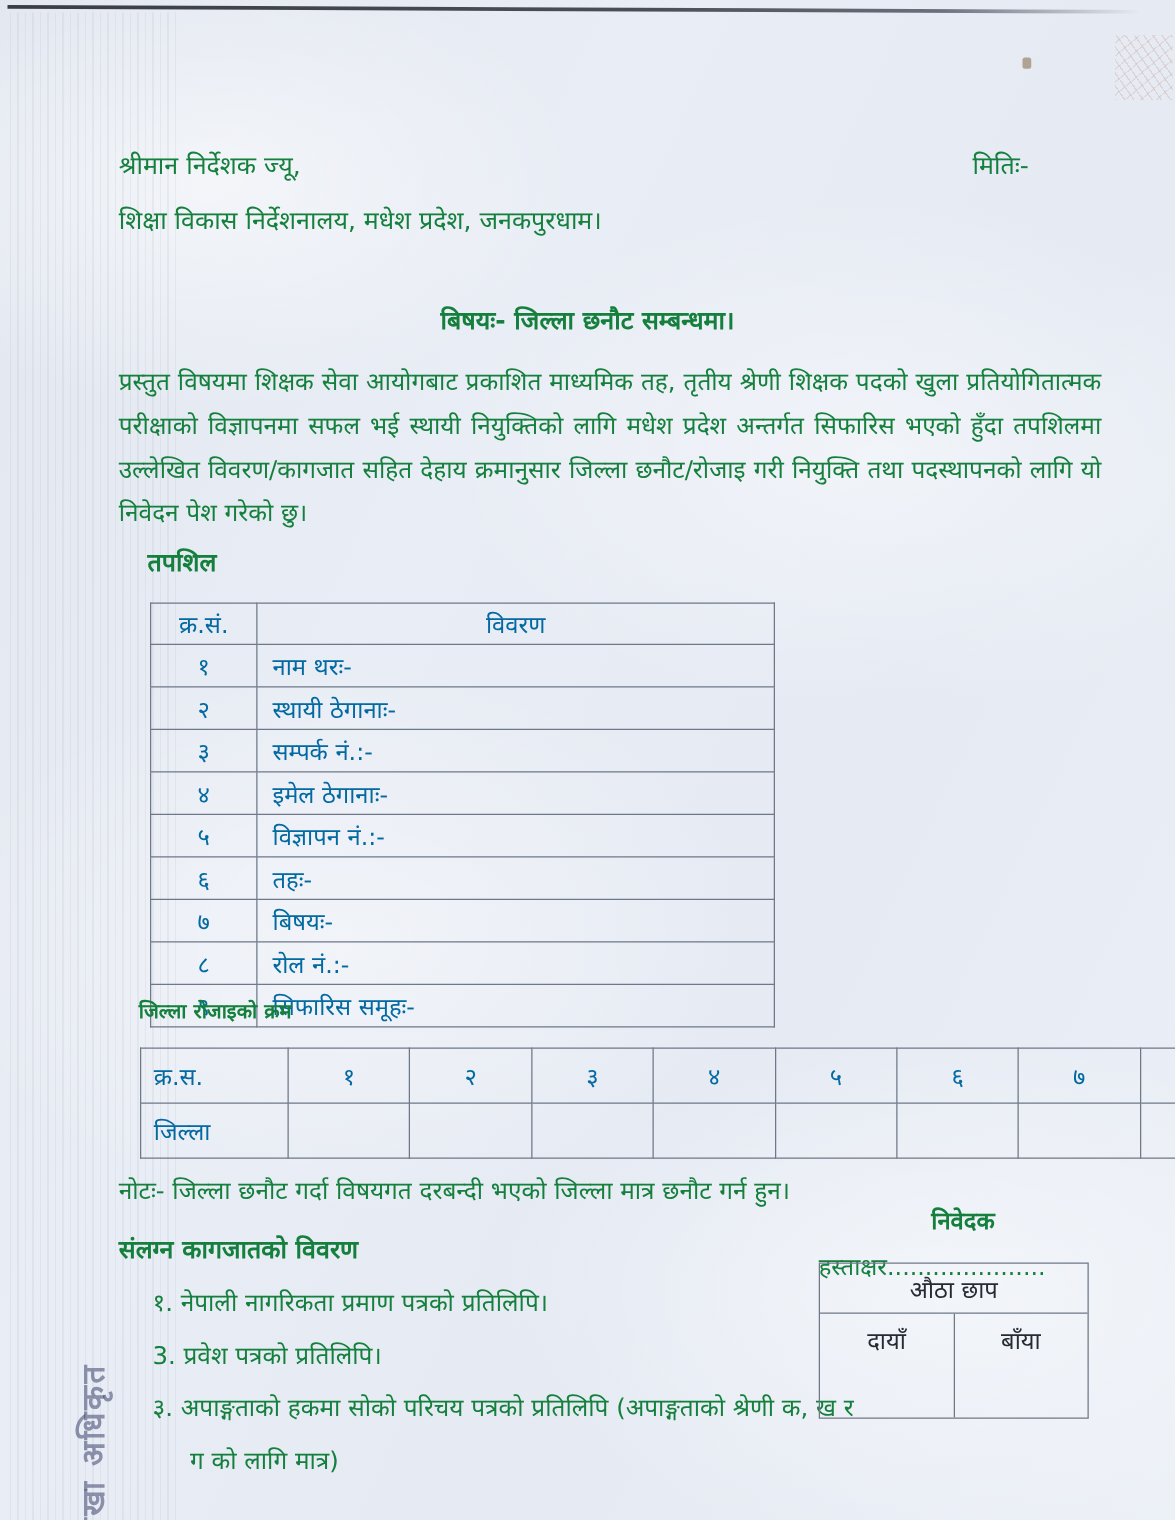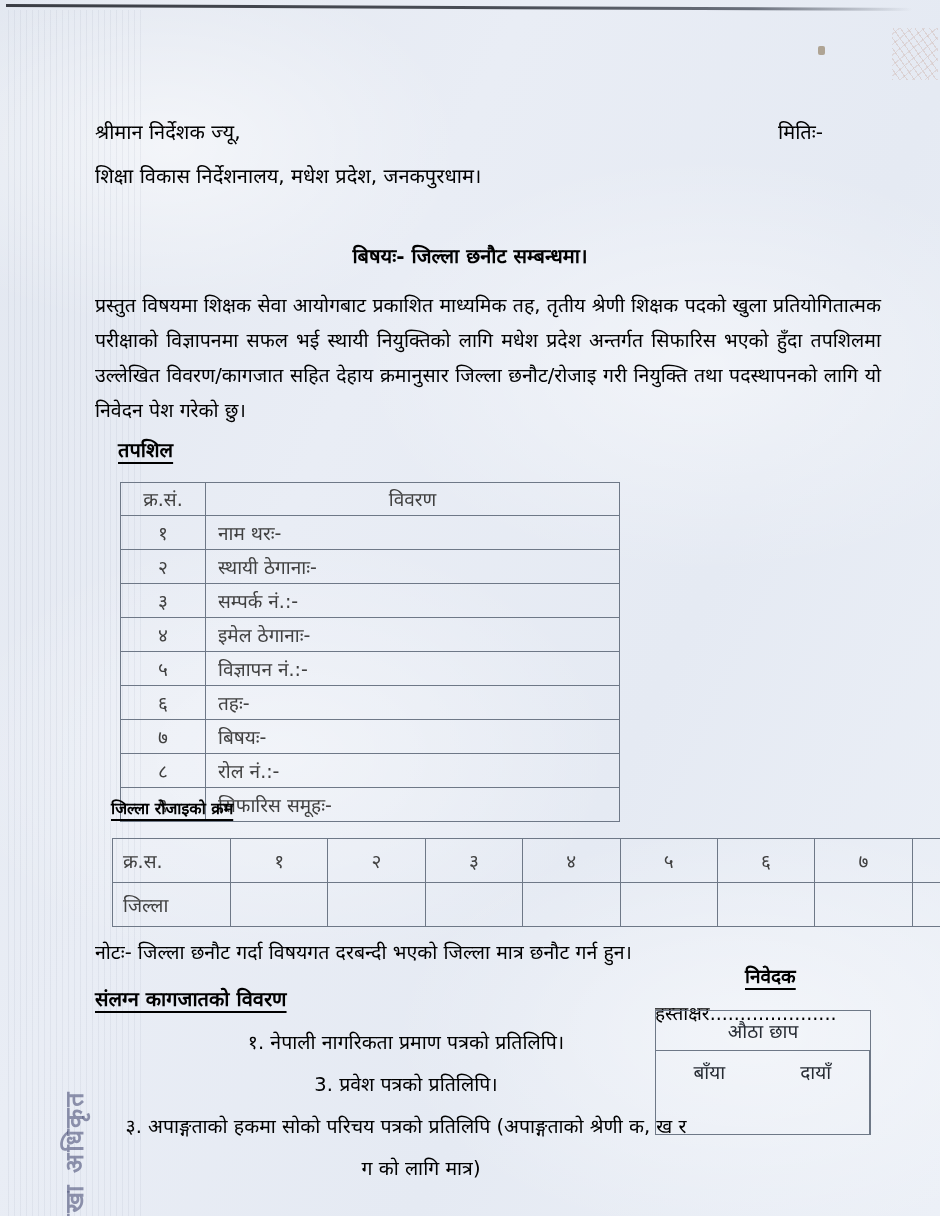--- a/index.html
+++ b/index.html
@@ -28,52 +28,52 @@
     transform:rotate(.25deg);transform-origin:left center;
   }
   .scan-scribble{
     position:absolute;right:2px;top:28px;width:46px;height:52px;opacity:.35;
     background:
       repeating-linear-gradient(55deg, rgba(176,106,74,.5) 0 1px, transparent 1px 6px),
       repeating-linear-gradient(-40deg, rgba(176,106,74,.4) 0 1px, transparent 1px 8px);
   }
   .speck{position:absolute;left:818px;top:46px;width:7px;height:9px;background:rgba(130,105,70,.55);border-radius:2px;}
 
-  .np{color:#000000;}
+  .np{color:#15803d;}
   .abs{position:absolute;}
   .b{font-weight:bold;}
-  .u{text-decoration:underline;text-underline-offset:5px;text-decoration-thickness:1.5px;}
+  .u{text-underline-offset:5px;text-decoration-thickness:1.5px;}
 
   .salutation{left:95px;top:118px;font-size:20px;}
   .date{left:778px;top:118px;font-size:20px;}
   .address{left:95px;top:162px;font-size:20px;}
   .subject{left:0;top:242px;width:940px;text-align:center;font-size:20px;}
   .bodytext{left:95px;top:288px;width:786px;font-size:19.5px;line-height:35px;text-align:justify;}
 
   .h-tapasil{left:118px;top:436px;font-size:20px;}
   .h-district{left:95px;top:797px;font-size:16px;margin-left:16px;}
   .h-attach{left:95px;top:985px;font-size:20px;}
   .h-applicant{left:745px;top:963px;font-size:19px;}
   .signature{left:655px;top:1000px;font-size:19px;}
 
   table{border-collapse:collapse;table-layout:fixed;}
-  td,th{border:1.4px solid #6e7887;color:#404040;font-weight:normal;}
+  td,th{border:1.4px solid #6e7887;color:#0369a1;font-weight:normal;}
   .t1{left:120px;top:482px;width:500px;}
   .t1 th{height:30px;font-size:19px;text-align:center;}
   .t1 td{height:31px;font-size:19px;}
   .t1 .num{text-align:center;}
   .t1 .lbl{padding-left:12px;text-align:left;}
   .t2{left:112px;top:838px;width:898px;}
   .t2 td{height:41px;font-size:19px;text-align:center;}
   .t2 .rowlbl{text-align:left;padding-left:10px;}
 
   .note{left:95px;top:938px;font-size:19.5px;}
 
   .attach-list{left:122px;top:1022px;width:568px;font-size:19.5px;line-height:42px;}
-  .attach-list .item{text-indent:-30px;padding-left:30px;text-align:center;}
+  .attach-list .item{text-indent:-30px;padding-left:30px;}
 
   .thumb-box{left:655px;top:1010px;width:214px;border:1.6px solid #6e7887;}
   .thumb-title{height:39px;border-bottom:1.6px solid #6e7887;display:flex;align-items:center;justify-content:center;font-size:19px;color:#262b33;}
   .thumb-cols{display:flex;height:83px;}
   .thumb-cell{flex:1;font-size:19px;color:#262b33;text-align:center;padding-top:8px;}
   .thumb-cell.first{border-right:1.6px solid #6e7887;}
 
   .stamp{
     left:58px;top:1078px;height:160px;
     writing-mode:vertical-rl;transform:rotate(180deg);
@@ -195,18 +195,18 @@
 <div class="abs np b u h-attach">संलग्न कागजातको विवरण</div>
 <div class="abs np attach-list">
   <div class="item">१. नेपाली नागरिकता प्रमाण पत्रको प्रतिलिपि।</div>
   <div class="item">3. प्रवेश पत्रको प्रतिलिपि।</div>
   <div class="item">३. अपाङ्गताको हकमा सोको परिचय पत्रको प्रतिलिपि (अपाङ्गताको श्रेणी क, ख र ग को लागि मात्र)</div>
 </div>
 
 <div class="abs thumb-box">
   <div class="thumb-title">औठा छाप</div>
   <div class="thumb-cols">
+    <div class="thumb-cell first">दायाँ</div>
     <div class="thumb-cell">बाँया</div>
-    <div class="thumb-cell first">दायाँ</div>
   </div>
 </div>
 
 <div class="abs stamp">शाखा अधिकृत</div>
 
 </body></html>

